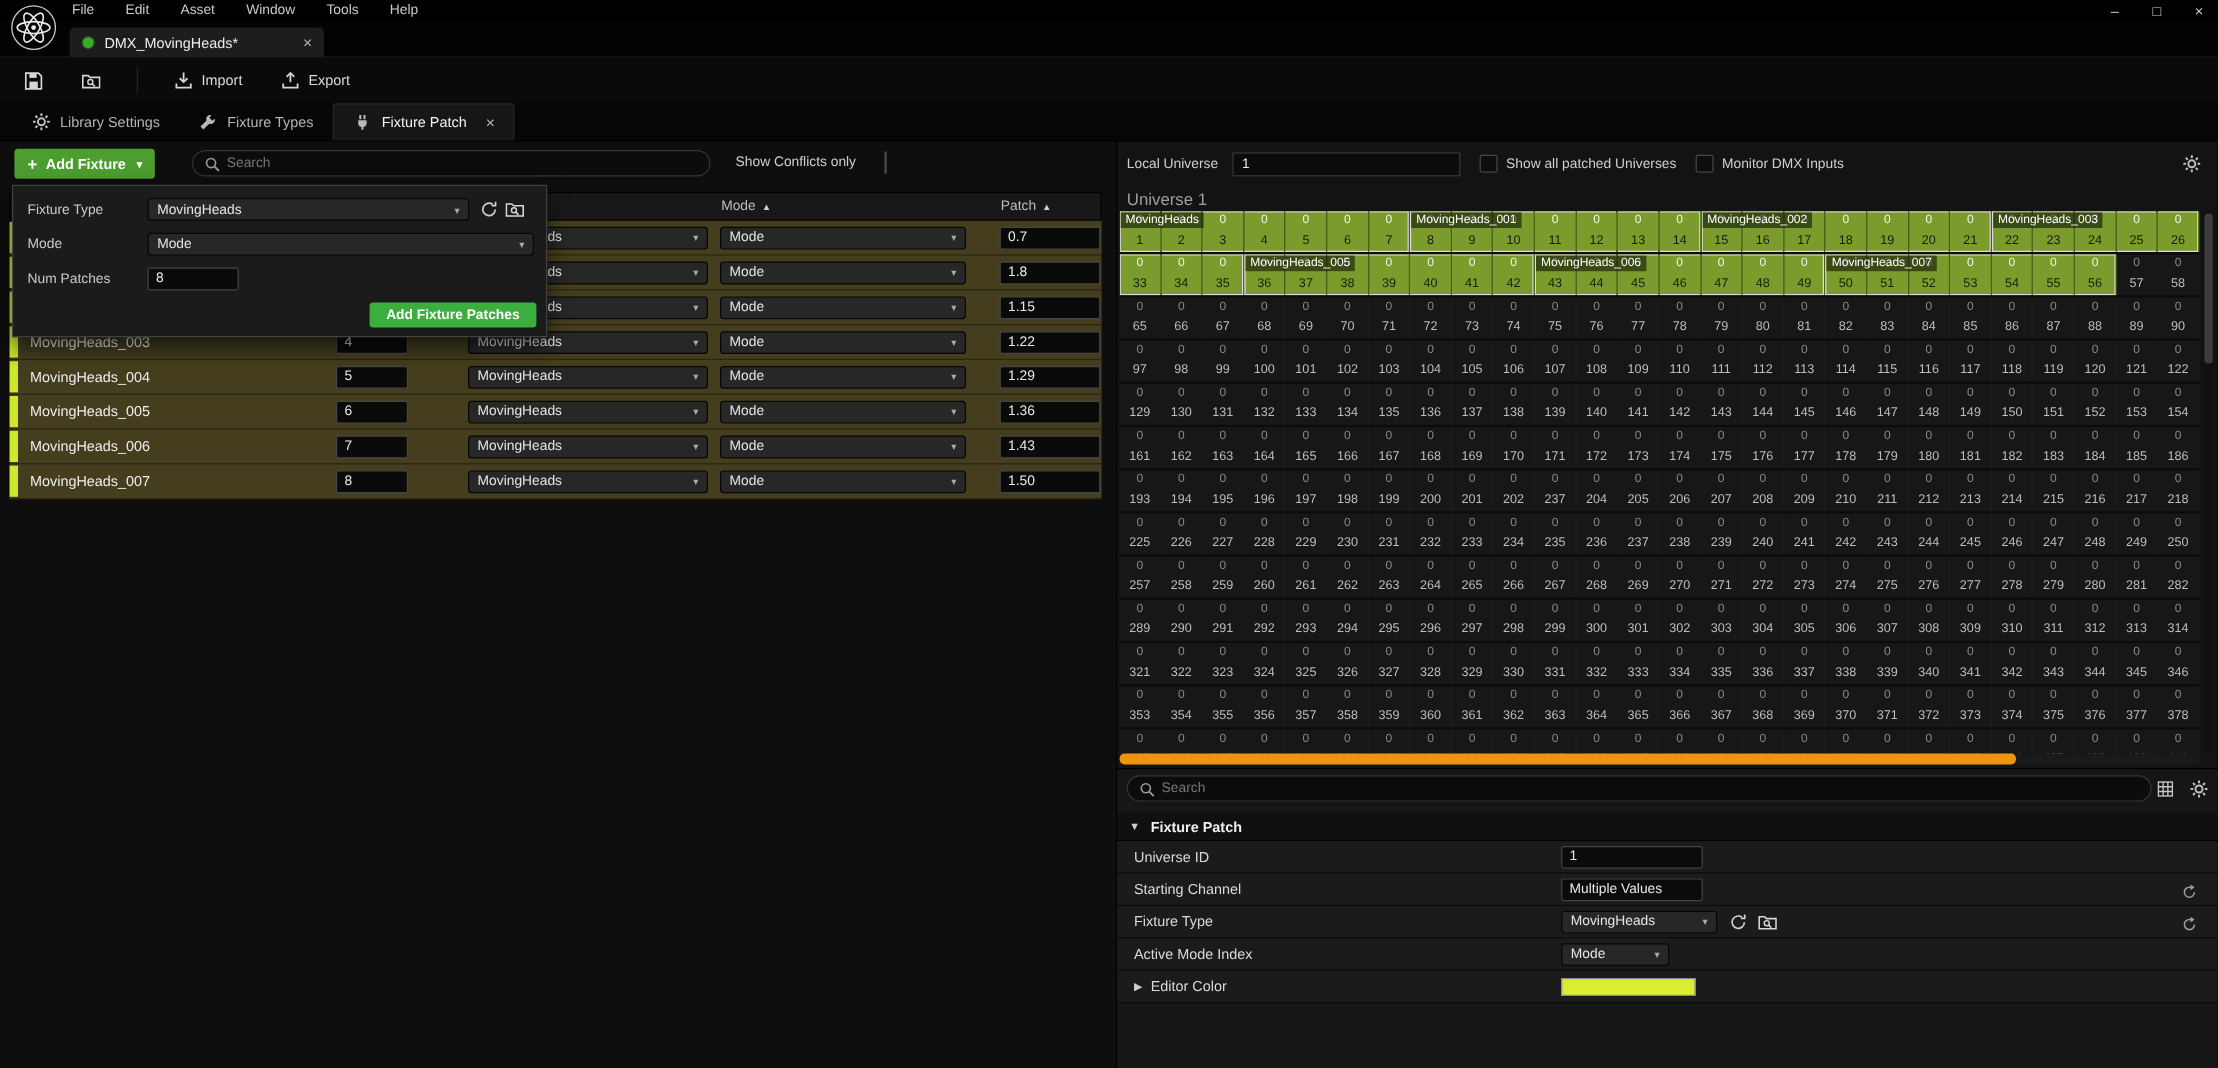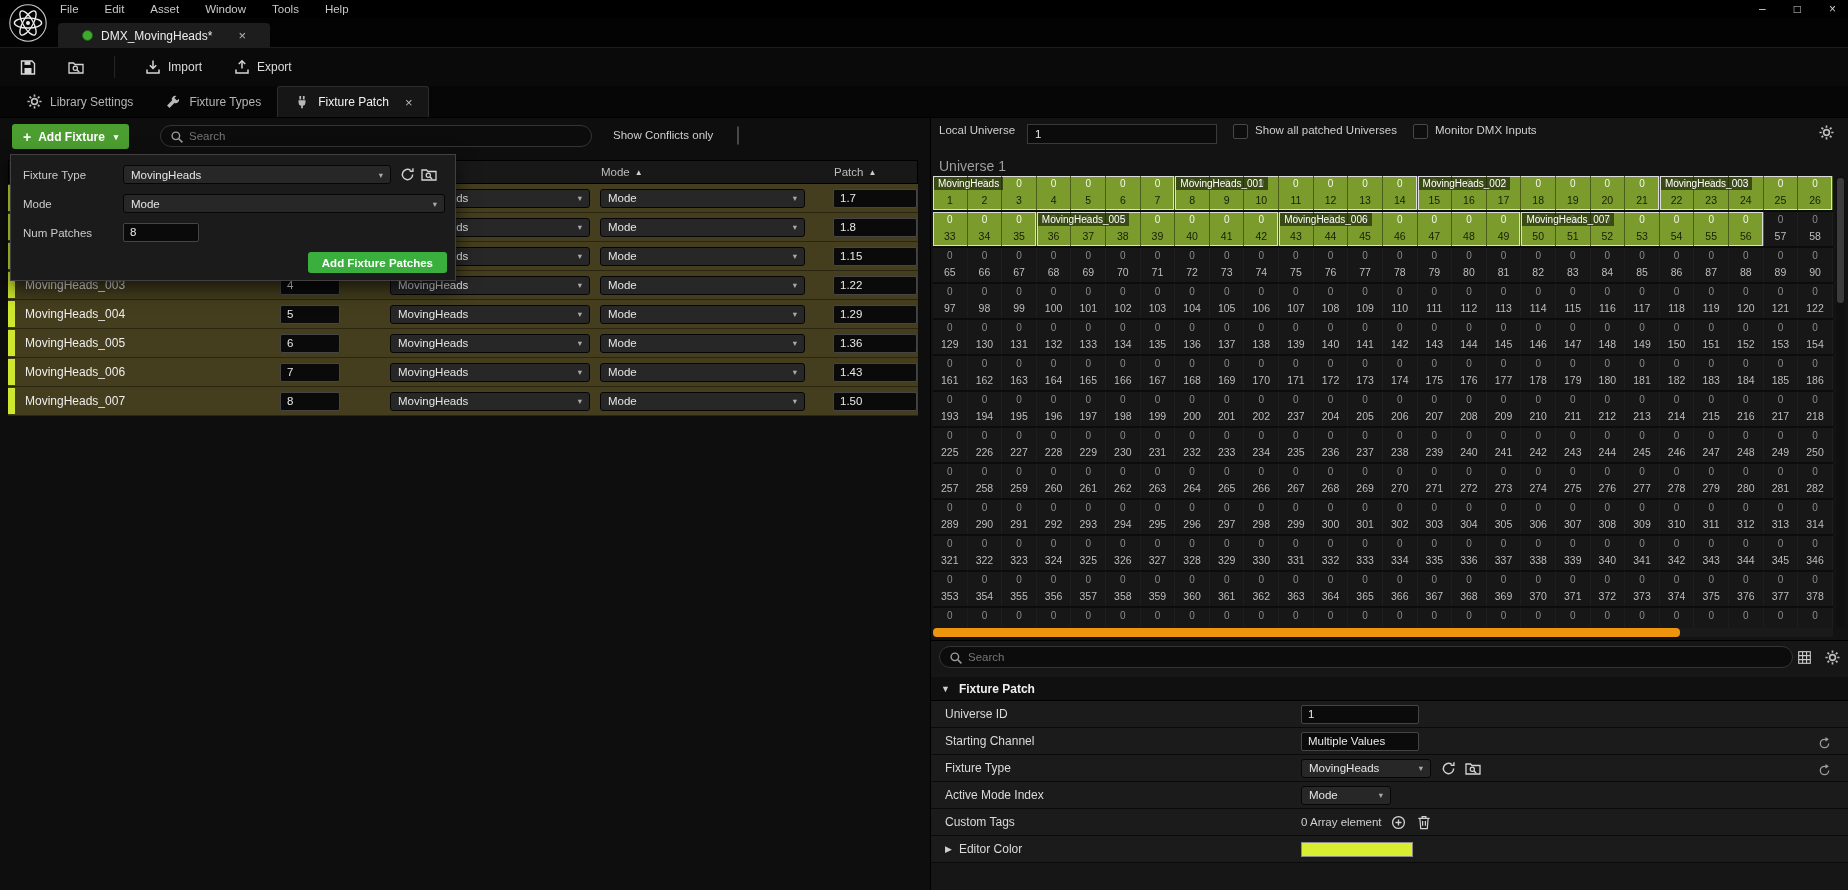--- a/index.html
+++ b/index.html
@@ -10,21 +10,21 @@
   .icon svg{display:block}
 
   
   .menubar{position:absolute;left:0;top:0;width:100%;height:18px;background:#000}
   .logo{position:absolute;left:8px;top:3px;width:40px;height:40px;z-index:30}
   .menu-items{display:flex;gap:26px;margin-left:60px;height:18px;align-items:center;font-size:11.5px;color:#c9c9c9}
   .win-controls{position:absolute;right:12px;top:0;height:18px;display:flex;align-items:center;gap:28px;font-size:12px;color:#cfcfcf}
 
   .asset-tabs{position:absolute;left:0;top:18px;width:100%;height:30px;background:#030303;border-bottom:1px solid #1c1c1c}
   .asset-tab{position:absolute;left:58px;top:5px;height:25px;width:212px;background:#1d1d1d;border-radius:4px 4px 0 0;
-             display:flex;align-items:center;gap:8px;padding:0 24px;font-size:12px;color:#ececec}
+             display:flex;align-items:center;gap:8px;padding:0 10px;font-size:12px;color:#ececec}
   .asset-dot{width:11px;height:11px;border-radius:50%;background:#3fab2e;border:1px solid #1f5c14;flex:none}
   .tab-close{margin-left:auto;color:#b8b8b8;font-size:13px;line-height:1}
 
   .main-toolbar{position:absolute;left:0;top:48px;width:100%;height:38px;background:#0a0a0a;
                 display:flex;align-items:center;padding-left:10px;gap:12px}
   .tool-btn{display:flex;align-items:center;gap:7px;height:28px;padding:0 10px;font-size:12px;color:#dcdcdc;
             background:none;border:none;font-family:inherit}
   .tool-sep{width:1px;height:22px;background:#242424;margin:0 8px}
 
   .editor-tabs{position:absolute;left:0;top:86px;width:100%;height:32px;background:#060606;border-bottom:1px solid #000;
@@ -78,21 +78,21 @@
   .p-drop{height:19px;background:#272727;border:1px solid #060606;border-radius:3px;display:flex;align-items:center;
           justify-content:space-between;padding:0 7px;font-size:11.5px;color:#e4e4e4}
   .p-input{width:76px;height:19px;line-height:17px;background:#0a0a0a;border:1px solid #454545;border-radius:2px;
            font-size:11.5px;color:#e8e8e8;padding:0 6px}
   .p-check-label{font-size:11.5px;color:#cfcfcf;margin-left:7px}
   .p-icons{display:flex;gap:6px;margin-left:8px}
   .p-add-btn{position:absolute;right:8px;bottom:7px;height:21px;background:#3aaf3e;color:#fff;border:none;border-radius:3px;
              font-size:11.5px;font-weight:bold;padding:0 14px;font-family:inherit}
 
   
-  .rp-toolbar{position:absolute;left:0;top:6px;width:100%;height:25px;display:flex;
+  .rp-toolbar{position:absolute;left:0;top:6px;width:100%;height:25px;display:flex;align-items:center;
               padding:0 14px 0 8px;font-size:11.5px;color:#cfcfcf}
   .lu-input{width:190px;height:20px;background:#0b0b0b;border:1px solid #3a3a3a;color:#e8e8e8;font-size:11.5px;
             padding:0 7px;margin-left:12px;font-family:inherit;outline:none}
   .rp-cb{margin-left:16px;margin-right:7px}
   .rp-gear{margin-left:auto}
 
   
   .universe-title{position:absolute;left:8px;top:40px;font-size:14px;color:#9f9f9f}
   .universe-grid{position:absolute;left:2px;top:58px;width:900px;height:452px;overflow:hidden}
   .g-row{display:flex;height:36px;border-bottom:2px solid #0c0c0c;position:relative}
@@ -295,21 +295,21 @@
                 <span class="chev">▾</span>
               </div>
             </div>
             <div class="col-mode">
               <div class="t-drop">
                 <span>Mode</span>
                 <span class="chev">▾</span>
               </div>
             </div>
             <div class="col-patch">
-              <div class="t-box">1.7</div>
+              <div class="t-box">0.7</div>
             </div>
           </div>
           <div class="t-row">
             <div class="col-strip">
               <div class="strip"></div>
             </div>
             <div class="col-name">MovingHeads_001</div>
             <div class="col-id">
               <div class="t-box">2</div>
             </div>
@@ -2020,40 +2020,20 @@
             </div>
             <div class="d-value">
               <div class="d-drop" style="width: 90px;">
                 <span>Mode</span>
                 <span class="chev">▾</span>
               </div>
             </div>
           </div>
           <div class="d-row">
             <div class="d-labwrap">
-              <span class="d-label">Custom Tags</span>
-            </div>
-            <div class="d-value">
-              <span class="d-arrtext">0 Array element</span>
-              <span class="icon">
-                <svg width="15" height="15" viewBox="0 0 16 16" fill="none" stroke="#d0d0d0" stroke-width="1.4">
-                  <circle cx="8" cy="8" r="6.3"></circle>
-                  <path d="M8 4.8v6.4M4.8 8h6.4"></path>
-                </svg>
-              </span>
-              <span class="icon">
-                <svg width="14" height="15" viewBox="0 0 14 16" fill="none" stroke="#d0d0d0" stroke-width="1.3">
-                  <path d="M1 3.5h12M5 3.5V1.8h4v1.7M2.6 3.5l.9 11h7l.9-11"></path>
-                  <path d="M5.5 6.5v5M8.5 6.5v5"></path>
-                </svg>
-              </span>
-            </div>
-          </div>
-          <div class="d-row">
-            <div class="d-labwrap">
               <span class="expander">▶</span>
               <span class="d-label">Editor Color</span>
             </div>
             <div class="d-value">
               <div class="d-swatch" style="background: rgb(217, 237, 49);"></div>
             </div>
           </div>
         </div>
     </div>
   </div>

